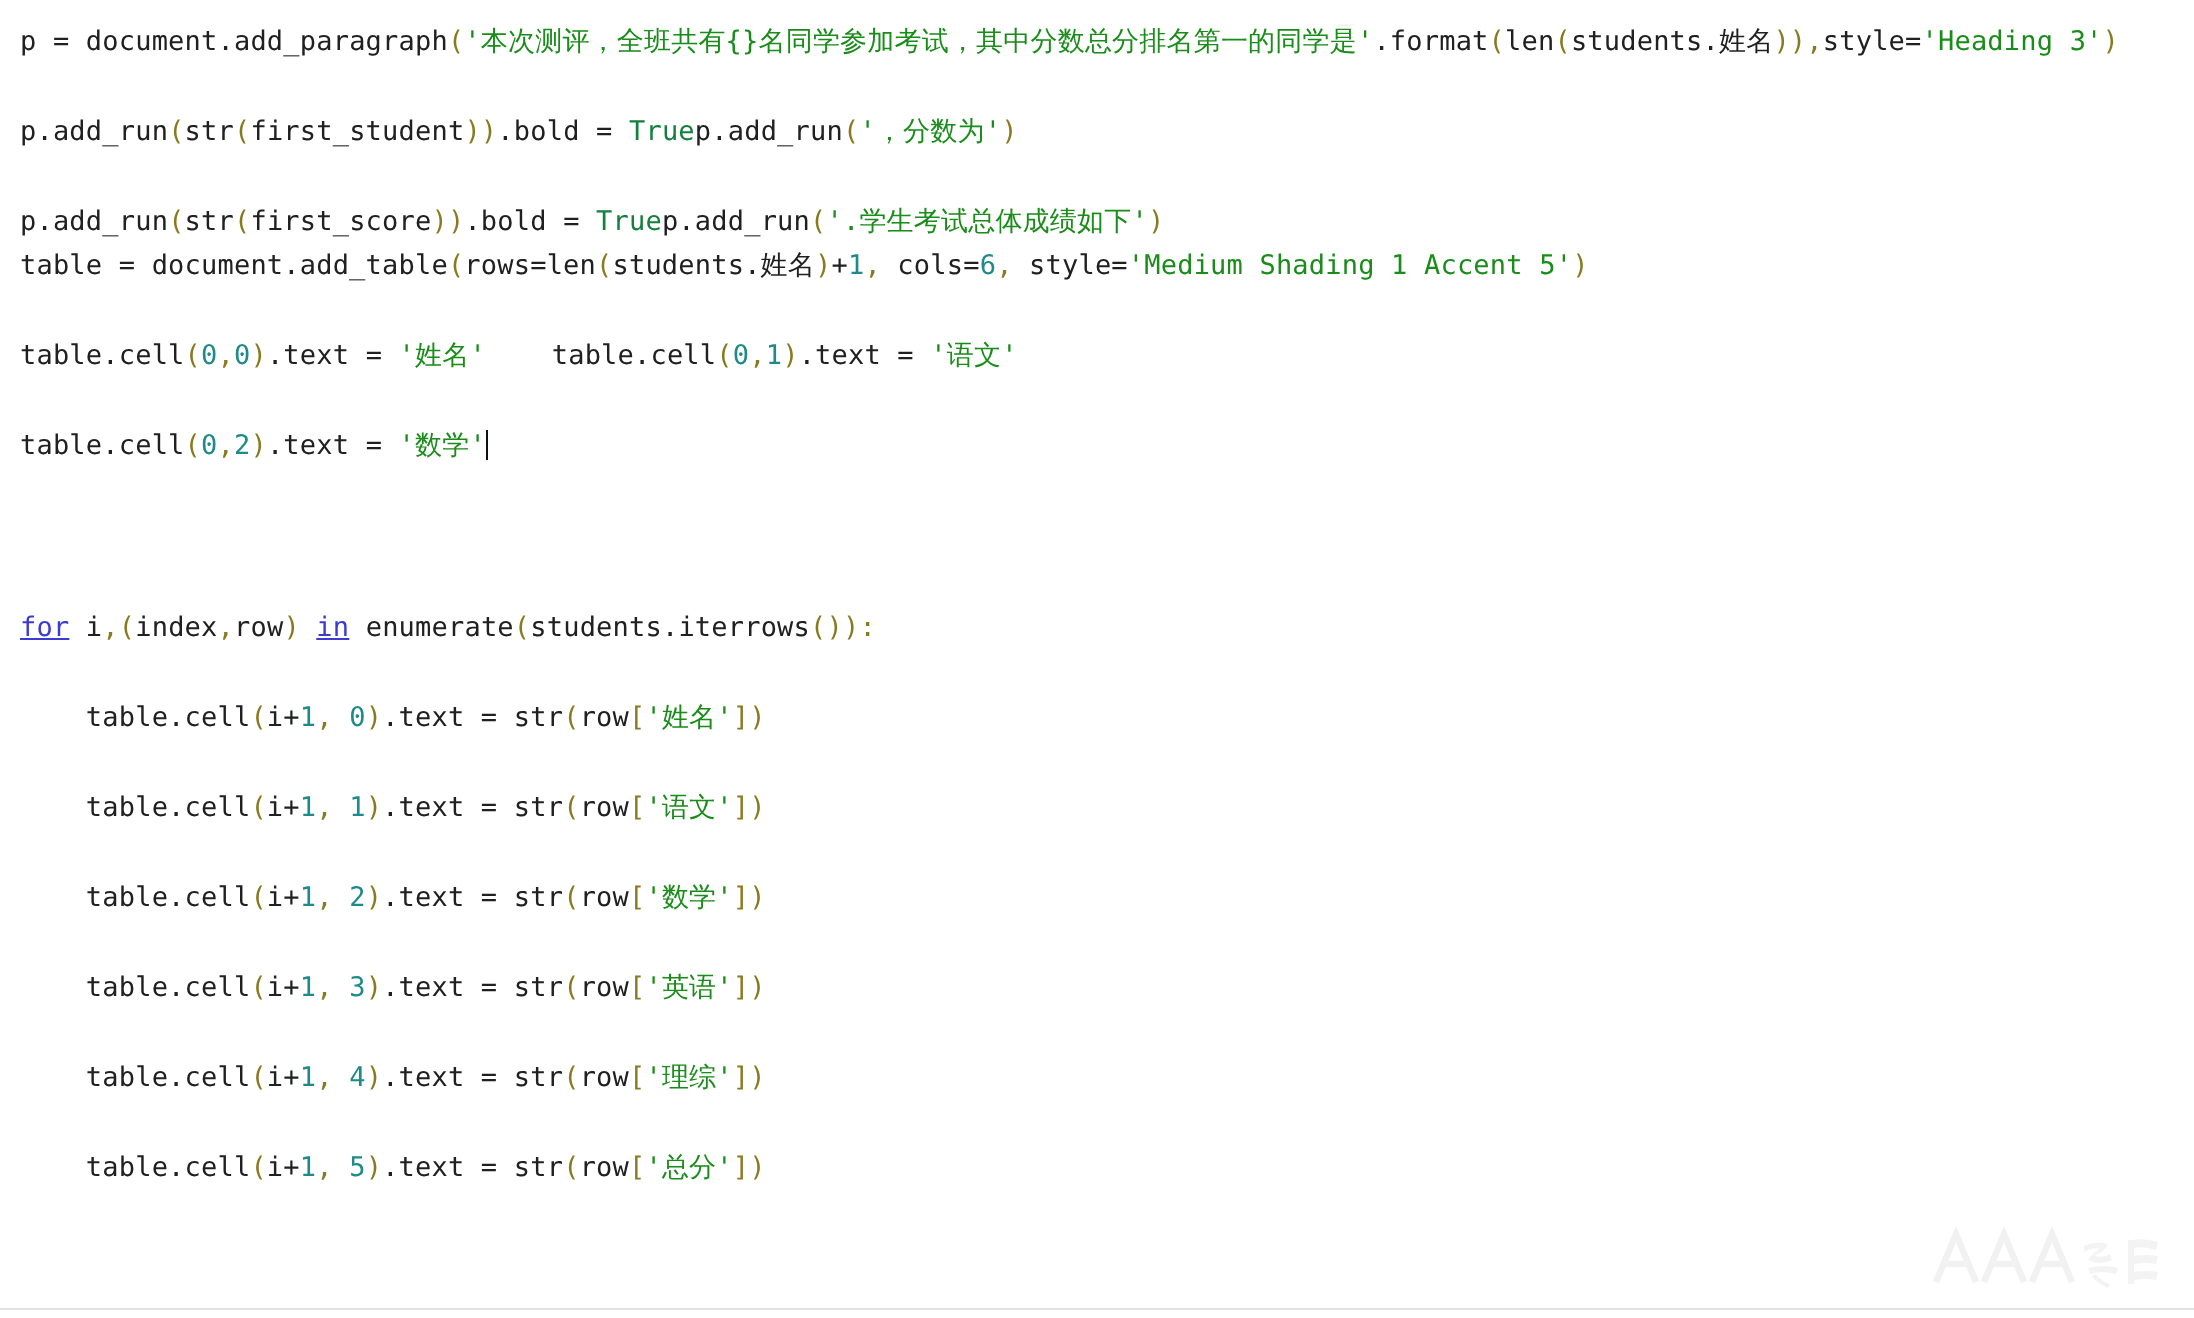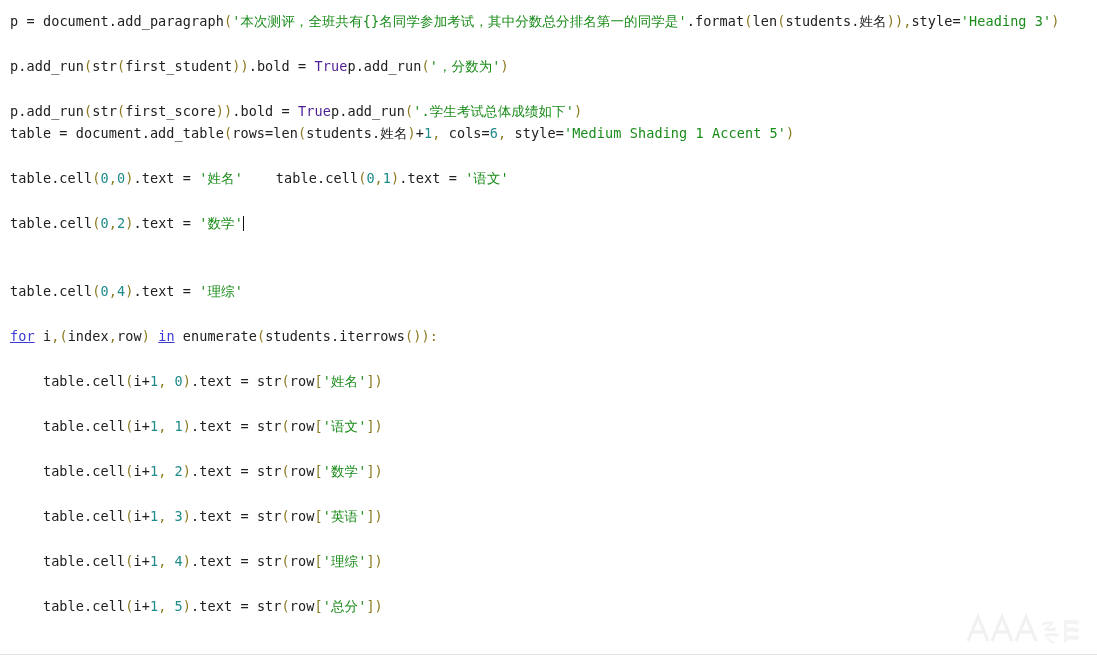--- a/index.html
+++ b/index.html
@@ -44,21 +44,21 @@
 
   .blank-line {
     height: 23px;
     line-height: 23px;
   }
 
   
   .t-plain   { color: #202020; }
   .t-str     { color: #1a8c1a; }
   .t-kw      { color: #3b3bd4; text-decoration: underline; }
-  .t-const   { color: #4c1d95; }
+  .t-const   { color: #15803d; }
   .t-num     { color: #1f8a8a; }
   .t-punct   { color: #8a7a1f; }
   .t-op      { color: #202020; }
 
   
   .caret {
     display: inline-block;
     width: 1px;
     height: 15px;
     background: #111111;
@@ -99,21 +99,20 @@
       <div class="code-line"><span class="t-plain">p.add_run</span><span class="t-punct">(</span><span class="t-plain">str</span><span class="t-punct">(</span><span class="t-plain">first_student</span><span class="t-punct">))</span><span class="t-plain">.bold</span><span class="t-op"> = </span><span class="t-const">True</span><span class="t-plain">p.add_run</span><span class="t-punct">(</span><span class="t-str">'，分数为'</span><span class="t-punct">)</span></div>
       <div class="code-line blank-line">&nbsp;</div>
       <div class="code-line"><span class="t-plain">p.add_run</span><span class="t-punct">(</span><span class="t-plain">str</span><span class="t-punct">(</span><span class="t-plain">first_score</span><span class="t-punct">))</span><span class="t-plain">.bold</span><span class="t-op"> = </span><span class="t-const">True</span><span class="t-plain">p.add_run</span><span class="t-punct">(</span><span class="t-str">'.学生考试总体成绩如下'</span><span class="t-punct">)</span></div>
       <div class="code-line"><span class="t-plain">table</span><span class="t-op"> = </span><span class="t-plain">document.add_table</span><span class="t-punct">(</span><span class="t-plain">rows</span><span class="t-op">=</span><span class="t-plain">len</span><span class="t-punct">(</span><span class="t-plain">students.姓名</span><span class="t-punct">)</span><span class="t-op">+</span><span class="t-num">1</span><span class="t-punct">, </span><span class="t-plain">cols</span><span class="t-op">=</span><span class="t-num">6</span><span class="t-punct">, </span><span class="t-plain">style</span><span class="t-op">=</span><span class="t-str">'Medium Shading 1 Accent 5'</span><span class="t-punct">)</span></div>
       <div class="code-line blank-line">&nbsp;</div>
       <div class="code-line"><span class="t-plain">table.cell</span><span class="t-punct">(</span><span class="t-num">0</span><span class="t-punct">,</span><span class="t-num">0</span><span class="t-punct">)</span><span class="t-plain">.text</span><span class="t-op"> = </span><span class="t-str">'姓名'</span><span class="t-plain">    </span><span class="t-plain">table.cell</span><span class="t-punct">(</span><span class="t-num">0</span><span class="t-punct">,</span><span class="t-num">1</span><span class="t-punct">)</span><span class="t-plain">.text</span><span class="t-op"> = </span><span class="t-str">'语文'</span></div>
       <div class="code-line blank-line">&nbsp;</div>
       <div class="code-line"><span class="t-plain">table.cell</span><span class="t-punct">(</span><span class="t-num">0</span><span class="t-punct">,</span><span class="t-num">2</span><span class="t-punct">)</span><span class="t-plain">.text</span><span class="t-op"> = </span><span class="t-str">'数学'</span><span class="caret"></span></div>
       <div class="code-line blank-line">&nbsp;</div>
       <div class="code-line blank-line">&nbsp;</div>
-      <div class="code-line"><span class="t-plain">table.cell</span><span class="t-punct">(</span><span class="t-num">0</span><span class="t-punct">,</span><span class="t-num">4</span><span class="t-punct">)</span><span class="t-plain">.text</span><span class="t-op"> = </span><span class="t-str">'理综'</span></div>
       <div class="code-line blank-line">&nbsp;</div>
       <div class="code-line"><span class="t-kw">for</span><span class="t-plain"> i</span><span class="t-punct">,</span><span class="t-punct">(</span><span class="t-plain">index</span><span class="t-punct">,</span><span class="t-plain">row</span><span class="t-punct">)</span><span class="t-plain"> </span><span class="t-kw">in</span><span class="t-plain"> enumerate</span><span class="t-punct">(</span><span class="t-plain">students.iterrows</span><span class="t-punct">()):</span></div>
       <div class="code-line blank-line">&nbsp;</div>
       <div class="code-line"><span class="t-plain">    table.cell</span><span class="t-punct">(</span><span class="t-plain">i</span><span class="t-op">+</span><span class="t-num">1</span><span class="t-punct">, </span><span class="t-num">0</span><span class="t-punct">)</span><span class="t-plain">.text</span><span class="t-op"> = </span><span class="t-plain">str</span><span class="t-punct">(</span><span class="t-plain">row</span><span class="t-punct">[</span><span class="t-str">'姓名'</span><span class="t-punct">])</span></div>
       <div class="code-line blank-line">&nbsp;</div>
       <div class="code-line"><span class="t-plain">    table.cell</span><span class="t-punct">(</span><span class="t-plain">i</span><span class="t-op">+</span><span class="t-num">1</span><span class="t-punct">, </span><span class="t-num">1</span><span class="t-punct">)</span><span class="t-plain">.text</span><span class="t-op"> = </span><span class="t-plain">str</span><span class="t-punct">(</span><span class="t-plain">row</span><span class="t-punct">[</span><span class="t-str">'语文'</span><span class="t-punct">])</span></div>
       <div class="code-line blank-line">&nbsp;</div>
       <div class="code-line"><span class="t-plain">    table.cell</span><span class="t-punct">(</span><span class="t-plain">i</span><span class="t-op">+</span><span class="t-num">1</span><span class="t-punct">, </span><span class="t-num">2</span><span class="t-punct">)</span><span class="t-plain">.text</span><span class="t-op"> = </span><span class="t-plain">str</span><span class="t-punct">(</span><span class="t-plain">row</span><span class="t-punct">[</span><span class="t-str">'数学'</span><span class="t-punct">])</span></div>
       <div class="code-line blank-line">&nbsp;</div>
       <div class="code-line"><span class="t-plain">    table.cell</span><span class="t-punct">(</span><span class="t-plain">i</span><span class="t-op">+</span><span class="t-num">1</span><span class="t-punct">, </span><span class="t-num">3</span><span class="t-punct">)</span><span class="t-plain">.text</span><span class="t-op"> = </span><span class="t-plain">str</span><span class="t-punct">(</span><span class="t-plain">row</span><span class="t-punct">[</span><span class="t-str">'英语'</span><span class="t-punct">])</span></div>

